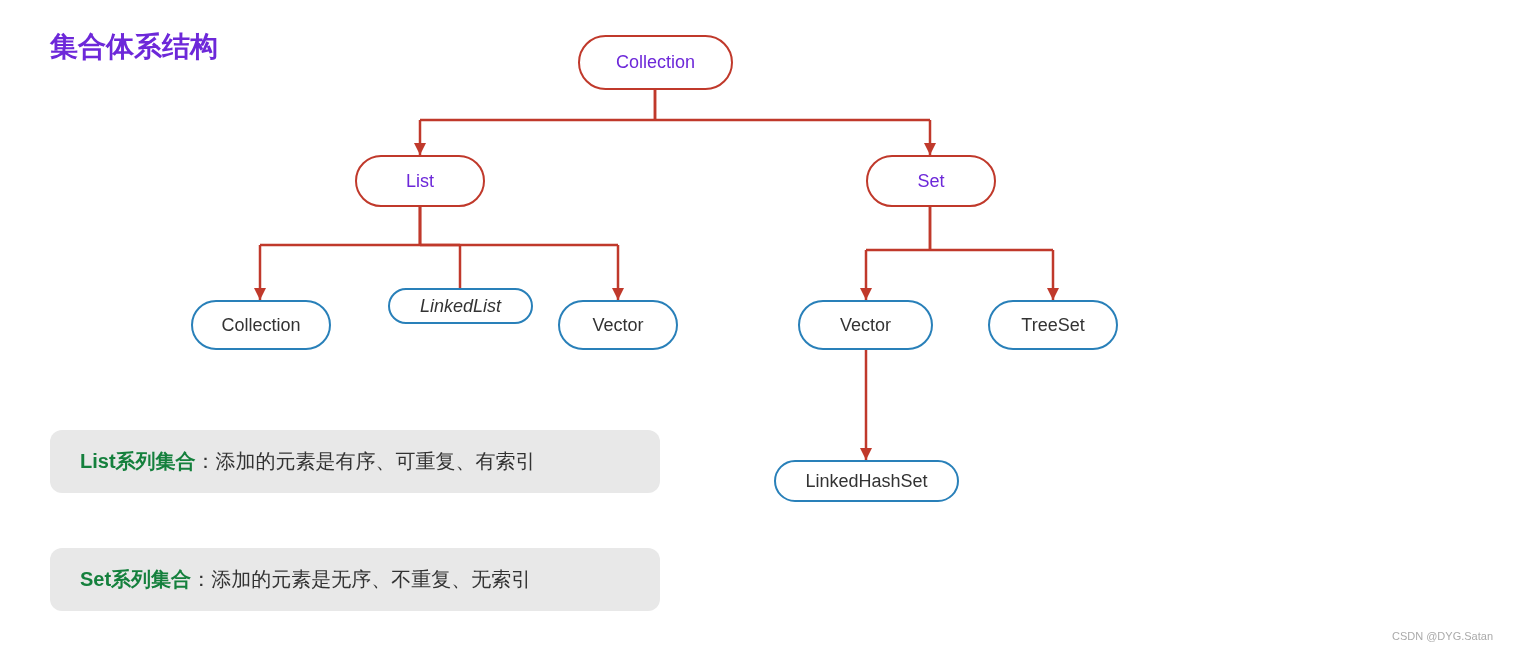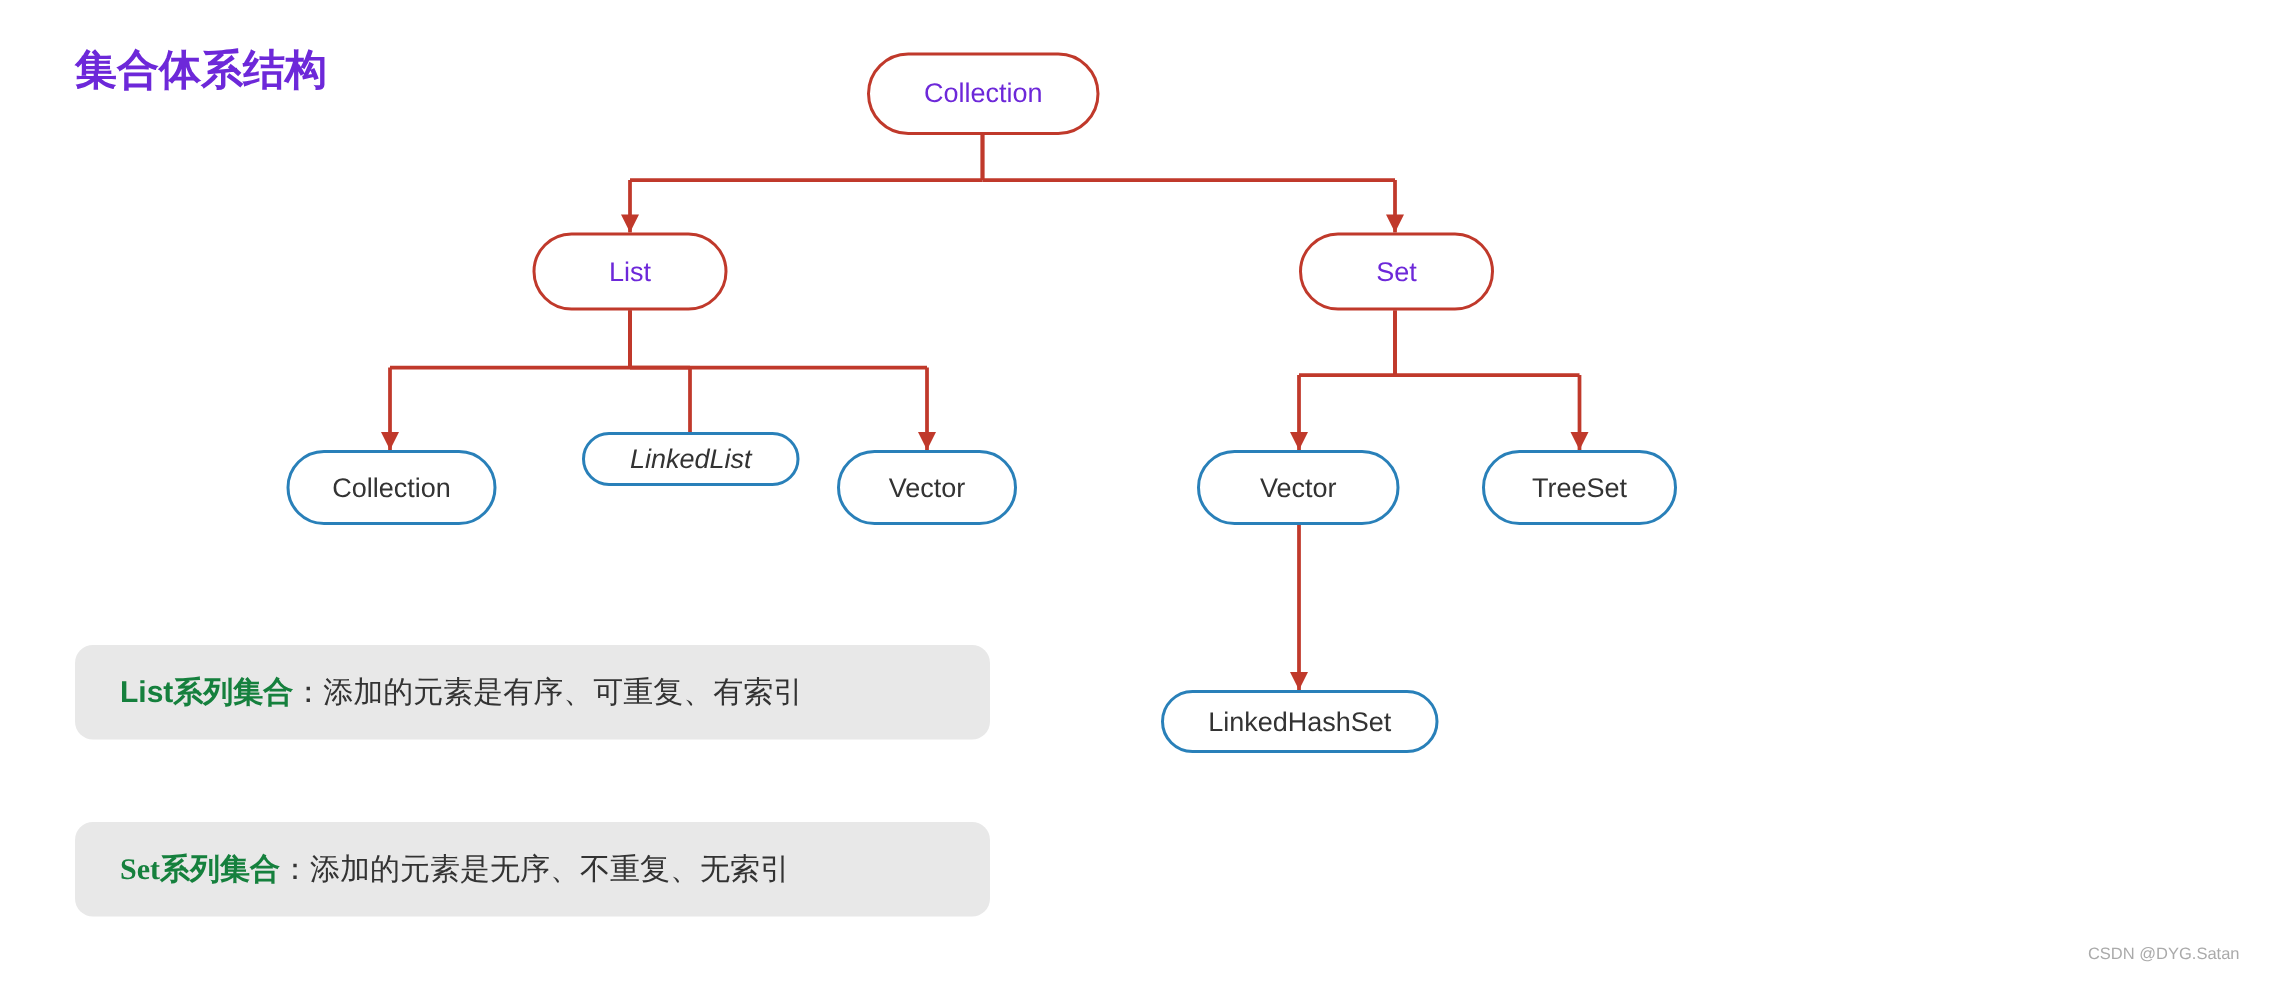--- a/index.html
+++ b/index.html
@@ -155,17 +155,17 @@
 </div>
 
 <div class="node node-blue" style="position:absolute;left:774px;top:460px;width:185px;height:42px;">
   <span>LinkedHashSet</span>
 </div>
 
 <div class="info-box" style="position:absolute;left:50px;top:430px;width:610px;">
   <span class="info-label-red">List系列集合</span><span>：</span><span>添加的元素是有序、可重复、有索引</span>
 </div>
 
-<div class="info-box" style="position:absolute;left:50px;top:548px;width:610px;font-family:Liberation Serif, serif;">
+<div class="info-box" style="position:absolute;left:50px;top:548px;width:610px;">
   <span class="info-label-red">Set系列集合</span><span>：</span><span>添加的元素是无序、不重复、无索引</span>
 </div>
 
 <div class="watermark">CSDN @DYG.Satan</div>
 
 </body></html>

